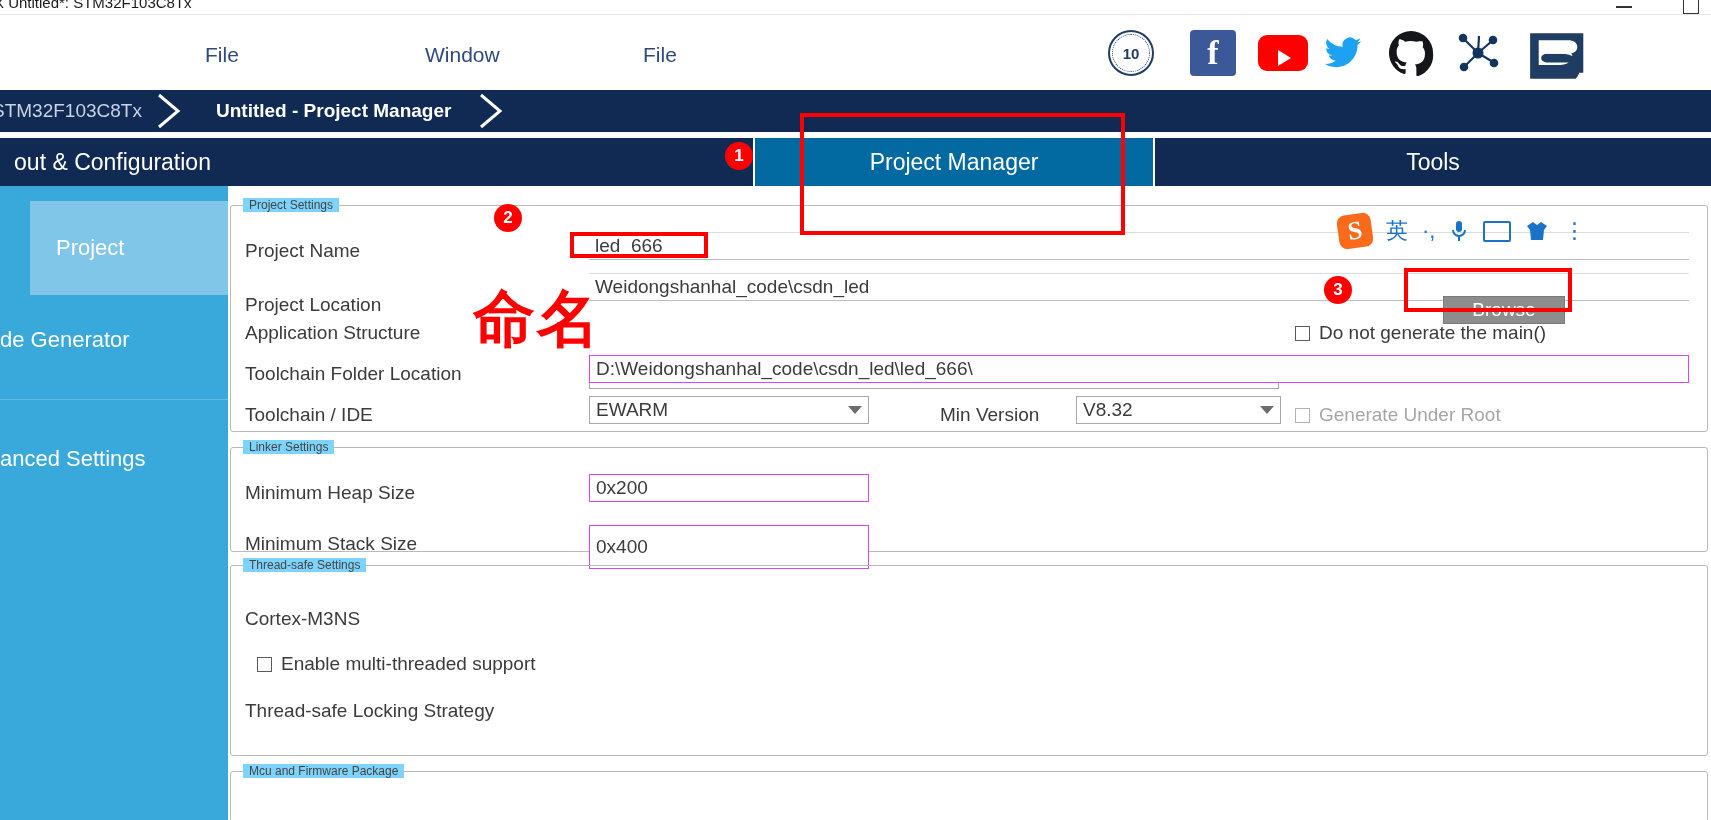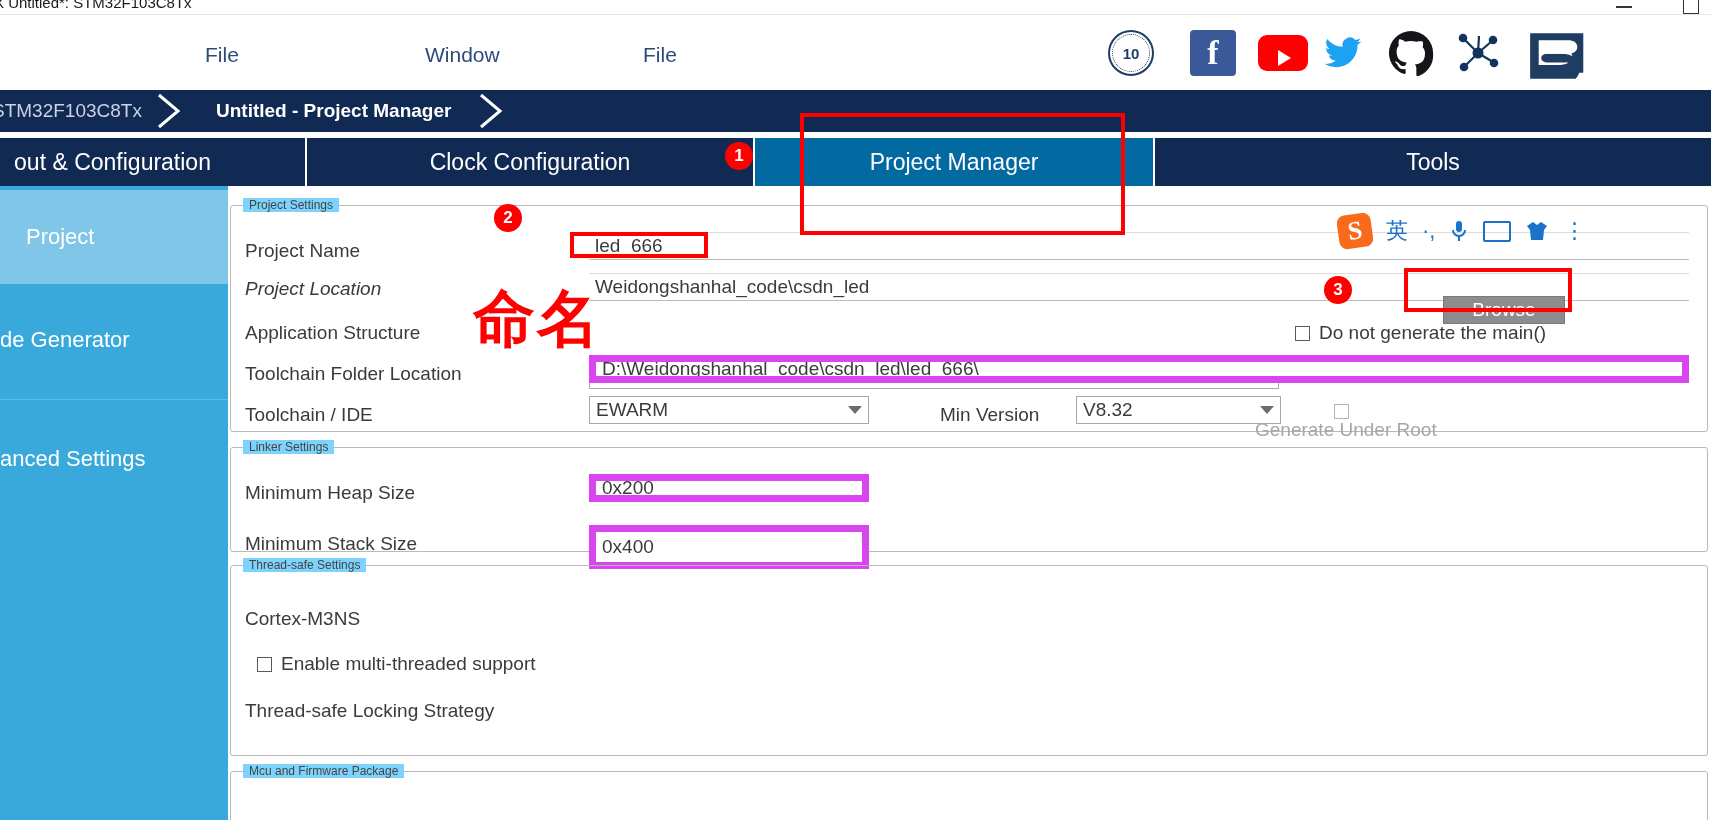--- a/index.html
+++ b/index.html
@@ -109,21 +109,21 @@
     position:absolute;left:0;top:186px;width:228px;height:634px;
     background:#39a9dc;
   }
   .side-item{
     position:absolute;left:0;width:228px;
     display:flex;align-items:center;
     font-size:22px;color:#ffffff;cursor:pointer;box-sizing:border-box;
     padding-left:26px;
   }
   .side-item.active{background:#7fc6e8;}
-  .s1{top:4px;height:94px;}
+  .s1{top:15px;height:94px;margin-left:30px;}
   .s2{top:94px;height:119px;}
   .s3{top:213px;height:119px;border-top:1px solid #5fbce2;}
   .s-blank{top:332px;height:302px;}
 
   
   .content{
     position:absolute;left:228px;top:186px;width:1483px;height:634px;
     background:#ffffff;
   }
 
@@ -137,21 +137,21 @@
   .grp-project{left:2px;top:12px;width:1476px;height:232px;}
   .grp-linker{left:2px;top:254px;width:1476px;height:110px;}
   .grp-thread{left:2px;top:372px;width:1476px;height:196px;}
   .grp-mcu{left:2px;top:578px;width:1476px;height:56px;}
 
   .flabel{
     position:absolute;font-size:19px;color:#3b3b3b;white-space:nowrap;
   }
   .finput{
     position:absolute;box-sizing:border-box;
-    border:7px solid #d946ef;background:#ffffff;
+    border:1px solid #d946ef;background:#ffffff;
     font-size:19px;color:#3b3b3b;font-family:"Liberation Sans",sans-serif;
     padding:0 6px;outline:none;
   }
   .finput.flat{border:none;border-bottom:1px solid #bdbdbd;border-top:1px solid #dcdcdc;}
   .finput:disabled{color:#9a9a9a;}
   .fselect{
     position:absolute;box-sizing:border-box;
     border:1px solid #a8a8a8;background:#ffffff;
     font-size:19px;color:#3b3b3b;display:flex;align-items:center;
     padding:0 6px;cursor:pointer;
@@ -280,21 +280,20 @@
   <div class="chev v2">
     <svg width="26" height="36" viewBox="0 0 26 36">
         <path d="M3 2 L22 18 L3 34" fill="none" stroke="#ffffff" stroke-width="3"></path>
       </svg>
   </div>
   <div class="gen-code">GENERATE CODE</div>
 </div>
 
 <div class="tabbar">
   <div class="tab t1">out &amp; Configuration</div>
-  <div class="tab t2">Clock Configuration</div>
   <div class="tab t3">Project Manager</div>
   <div class="tab t4">Tools</div>
 </div>
 
 <div class="sidebar">
   <div class="side-item s1 active">
     <span>Project</span>
   </div>
   <div class="side-item s2">
     <span style="margin-left:-26px">de Generator</span>
@@ -306,21 +305,21 @@
 </div>
 
 <div class="content">
 
   <fieldset class="grp grp-project">
     <legend>Project Settings</legend>
 
     <div class="flabel" style="left:14px;top:28px;">Project Name</div>
     <input class="finput flat" style="left: 358px; top: 20px; width: 1100px; height: 28px;" value="led_666">
 
-    <div class="flabel" style="left:14px;top:66px;font-style:italic;">Project Location</div>
+    <div class="flabel" style="left:14px;top:82px;">Project Location</div>
     <input class="finput flat" style="left: 358px; top: 61px; width: 1100px; height: 28px;" value="Weidongshanhal_code\csdn_led">
     <div class="browse-btn">Browse</div>
 
     <div class="flabel" style="left:14px;top:110px;">Application Structure</div>
     <div class="fselect" style="left:358px;top:102px;width:690px;height:28px;margin-top:47px;">
       <span class="cv">anced</span>
       <span class="arw"></span>
     </div>
     <div class="cbx" style="left:1064px;top:110px;">
       <span class="box"></span>
@@ -333,21 +332,21 @@
     <div class="flabel" style="left:14px;top:192px;">Toolchain / IDE</div>
     <div class="fselect" style="left:358px;top:184px;width:280px;height:28px;">
       <span class="cv">EWARM</span>
       <span class="arw"></span>
     </div>
     <div class="flabel" style="left:709px;top:192px;">Min Version</div>
     <div class="fselect" style="left:845px;top:184px;width:205px;height:28px;">
       <span class="cv">V8.32</span>
       <span class="arw"></span>
     </div>
-    <div class="cbx dis" style="left:1024px;top:192px;flex-direction:column;">
+    <div class="cbx dis" style="left:1064px;top:192px;">
       <span class="box"></span>
       <span>Generate Under Root</span>
     </div>
   </fieldset>
 
   <fieldset class="grp grp-linker">
     <legend>Linker Settings</legend>
     <div class="flabel" style="left:14px;top:28px;">Minimum Heap Size</div>
     <input class="finput" style="left: 358px; top: 20px; width: 280px; height: 28px;" value="0x200">
     <div class="flabel" style="left:14px;top:79px;">Minimum Stack Size</div>

